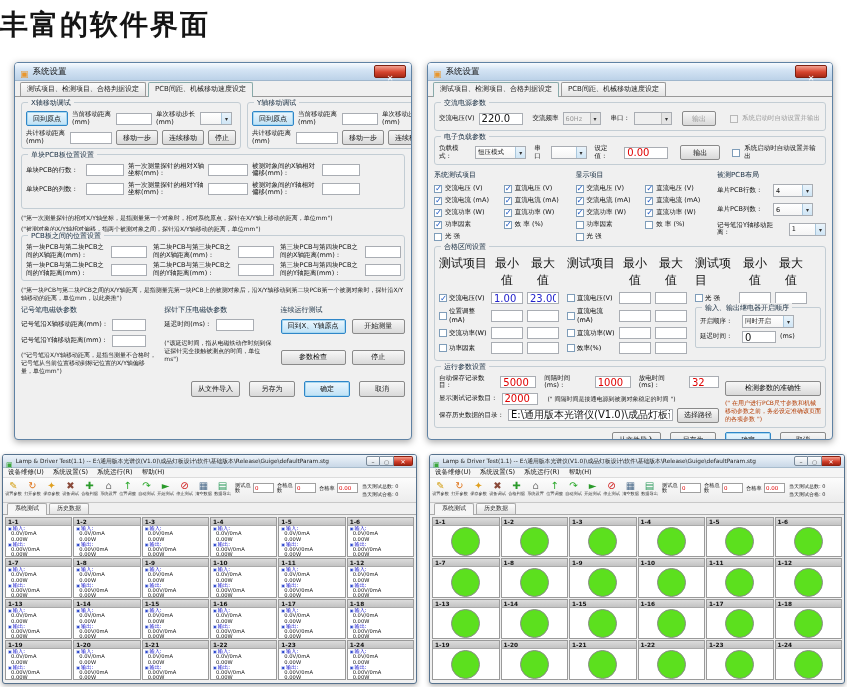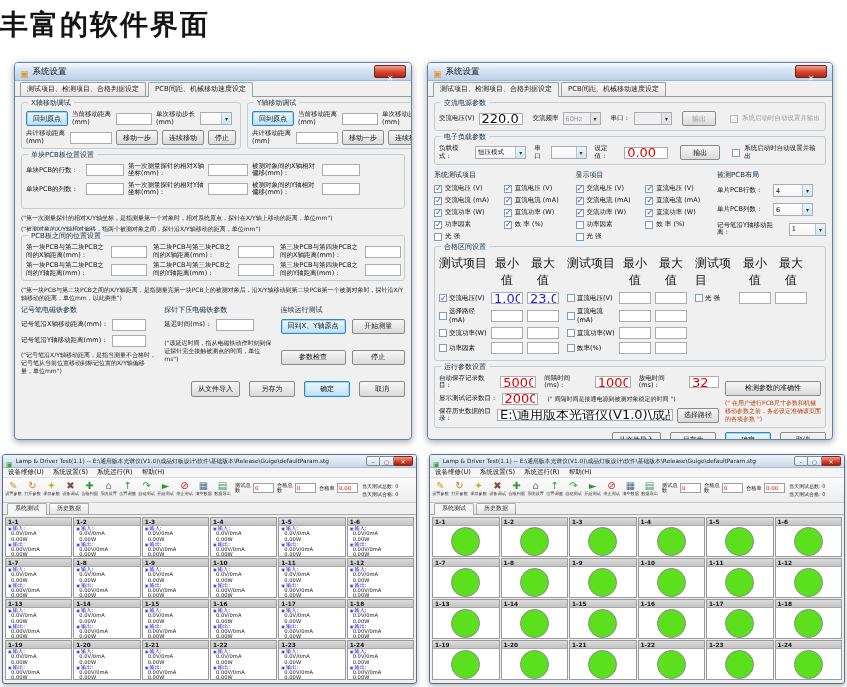--- a/index.html
+++ b/index.html
@@ -15,21 +15,21 @@
   .close-btn::before { content:"✕"; font-size:8px; line-height:11px; }
   .tabstrip { display:flex; align-items:flex-end; padding:3px 5px 0; height:16px; border-bottom:1px solid #999; background:#f0f0f0; position:relative; }
   .tab { font-size:7px; padding:1px 6px 2px; border:1px solid #999; border-bottom:none; background:linear-gradient(#fcfcfc,#e4e4e4); margin-right:2px; border-radius:2px 2px 0 0; color:#222; white-space:nowrap; position:relative; }
   .tab.active { background:#f0f0f0; z-index:2; margin-bottom:-1px; padding-bottom:3px; border-color:#8aa; }
   .dlg-body { padding:5px 6px 4px; position:relative; }
 
   .grp { position:relative; border:1px solid #c3cdd4; border-radius:3px; padding:8px 4px 3px; margin-bottom:5px; }
   .grp-title { position:absolute; top:-5px; left:6px; background:#f0f0f0; padding:0 3px; font-size:7px; color:#13293d; white-space:nowrap; }
   .row { display:flex; align-items:center; gap:4px; margin-bottom:4px; }
   .lbl { font-size:6.5px; color:#111; line-height:1.15; }
-  .inp { background:#fff; border:1px solid #a9adb3; height:12px; font-size:13px; padding:0 2px; font-family:"DejaVu Sans",sans-serif; color:#111; }
+  .inp { background:#fff; border:1px solid #a9adb3; height:12px; font-size:10px; padding:0 2px; font-family:"DejaVu Sans",sans-serif; color:#111; }
   .inp.red { color:#e00000; } .inp.blue { color:#2222cc; }
   .btn { font-size:7px; height:15px; padding:0 6px; background:linear-gradient(#f7f7f7,#e7e7e7 55%,#d9d9d9); border:1px solid #8a8a8a; border-radius:2px; color:#111; display:inline-flex; align-items:center; justify-content:center; white-space:nowrap; }
   .btn.focusd { border-color:#2f86c8; box-shadow:inset 0 0 0 1px #a8d8f0; background:linear-gradient(#eef7fd,#d2ebfa 55%,#bfe1f5); }
   .btn.disabled { color:#9a9a9a; }
   .combo { background:linear-gradient(#fff,#f4f4f4); border:1px solid #a9adb3; height:13px; display:inline-flex; align-items:center; font-size:6.5px; padding-left:2px; color:#111; }
   .combo .ctext { flex:1; overflow:hidden; white-space:nowrap; }
   .combo .arrow { width:10px; align-self:stretch; background:linear-gradient(#eaf4fb,#cfe5f5); border-left:1px solid #a9c7dd; display:flex; align-items:center; justify-content:center; }
   .combo .arrow::before { content:"▾"; font-size:6px; color:#333; }
   .combo.disabled { background:#efefef; color:#9a9a9a; }
   .combo.disabled .arrow { background:#e4e4e4; border-left-color:#c0c0c0; }
@@ -439,21 +439,21 @@
                   <span class="cb checked"></span>
                   <span>交流电压(V)</span>
                 </span>
                 <input class="inp blue" style="width: 32px;" value="1.00">
                 <input class="inp blue" style="width: 32px;" value="23.00">
               </div>
 
               <div class="rrow">
                 <span class="rlbl">
                   <span class="cb"></span>
-                  <span>选择路径(mA)</span>
+                  <span>位置调整(mA)</span>
                 </span>
                 <input class="inp blue" style="width: 32px;">
                 <input class="inp blue" style="width: 32px;">
               </div>
 
               <div class="rrow">
                 <span class="rlbl">
                   <span class="cb"></span>
                   <span>交流功率(W)</span>
                 </span>
@@ -522,20 +522,35 @@
               <span style="width:32px;text-align:center">最小值</span>
               <span style="width:32px;text-align:center">最大值</span>
             </div>
           <div class="rrow">
             <span class="rlbl" style="width:40px">
                 <span class="cb"></span>
                 <span>光 强</span>
               </span>
             <input class="inp" style="width: 32px;">
             <input class="inp" style="width: 32px;">
+          </div>
+          <div class="relaybox">
+            <span class="grp-title" style="background:#f0f0f0">输入、输出继电器开启顺序</span>
+            <div class="row" style="margin-bottom:3px">
+              <span class="lbl" style="width:38px">开启顺序：</span>
+              <span class="combo" style="width:52px">
+                  <span class="ctext">同时开启</span>
+                  <span class="arrow"></span>
+                </span>
+            </div>
+            <div class="row" style="margin-bottom:1px">
+              <span class="lbl" style="width:38px">延迟时间：</span>
+              <input class="inp" style="width: 34px;" value="0">
+              <span class="lbl">(ms)</span>
+            </div>
           </div>
         </div>
       </div>
     </div>
     <div class="grp" style="margin-bottom:3px">
       <span class="grp-title">运行参数设置</span>
       <div style="display:flex;gap:6px">
         <div style="flex:1">
           <div class="row" style="margin-bottom:3px">
             <span class="lbl">自动保存记录数目：</span>

